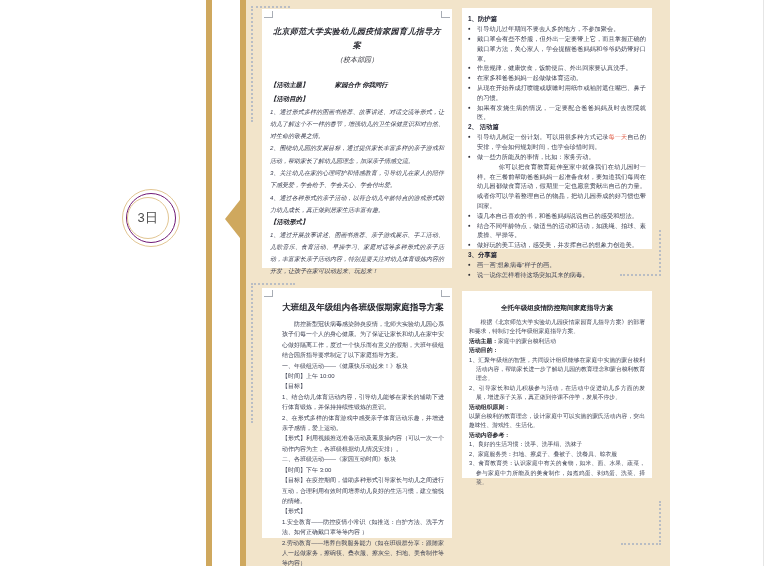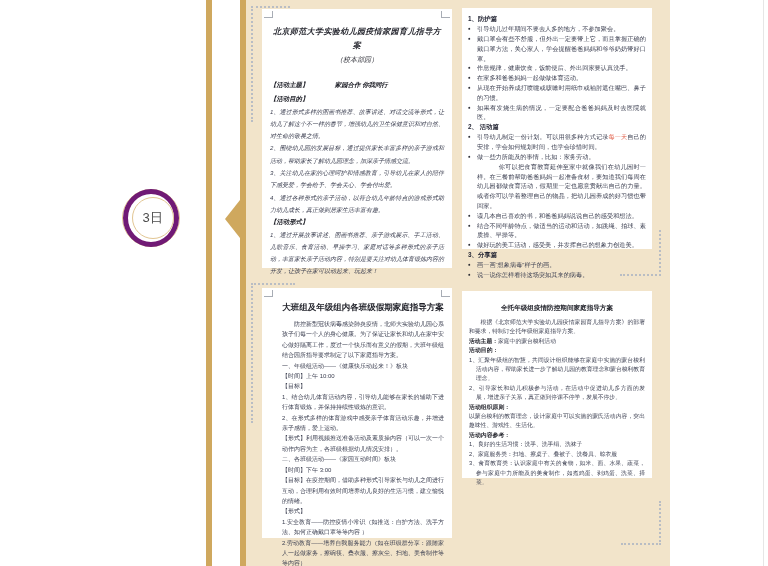--- a/index.html
+++ b/index.html
@@ -6,21 +6,21 @@
   body{width:768px;height:566px;background:#ffffff;font-family:"Liberation Sans","DejaVu Sans",sans-serif;position:relative;overflow:hidden;}
   .stage{position:absolute;left:0;top:0;width:768px;height:566px;}
 
   
   .bar1{position:absolute;left:206px;top:0;width:6px;height:566px;background:#cfa85e;z-index:2;}
   .bar2{position:absolute;left:240px;top:0;width:6px;height:566px;background:#cfa85e;z-index:2;}
   .arrow-left{position:absolute;left:225px;top:200px;width:0;height:0;
     border-top:19px solid transparent;border-bottom:19px solid transparent;border-right:15px solid #cfa85e;z-index:3;}
   .day-circle{position:absolute;left:122px;top:189px;width:56px;height:56px;border-radius:50%;
     border:1px solid #e2c693;display:flex;align-items:center;justify-content:center;z-index:3;background:#fff;}
-  .ring2{width:48px;height:48px;border-radius:50%;border:5px solid #701a75;display:flex;align-items:center;justify-content:flex-end;}
+  .ring2{width:48px;height:48px;border-radius:50%;border:1px solid #701a75;display:flex;align-items:center;justify-content:flex-start;}
   .ring3{width:40px;height:40px;border-radius:50%;border:1px solid #e2c693;display:flex;align-items:center;justify-content:center;}
   .day-label{font-size:13px;color:#4c4c4c;letter-spacing:0.5px;}
 
   
   .content-band{position:absolute;left:246px;top:0;width:424px;height:566px;background:#f2e4ca;z-index:1;}
   .edge-line{position:absolute;left:763px;top:0;width:1px;height:566px;background:#e6e6e6;z-index:1;}
 
   
   .brk{position:absolute;z-index:4;}
   .brk-a{left:251px;top:6px;width:37px;height:114px;border-left:2px dotted #b9bdc4;border-top:2px dotted #b9bdc4;}

